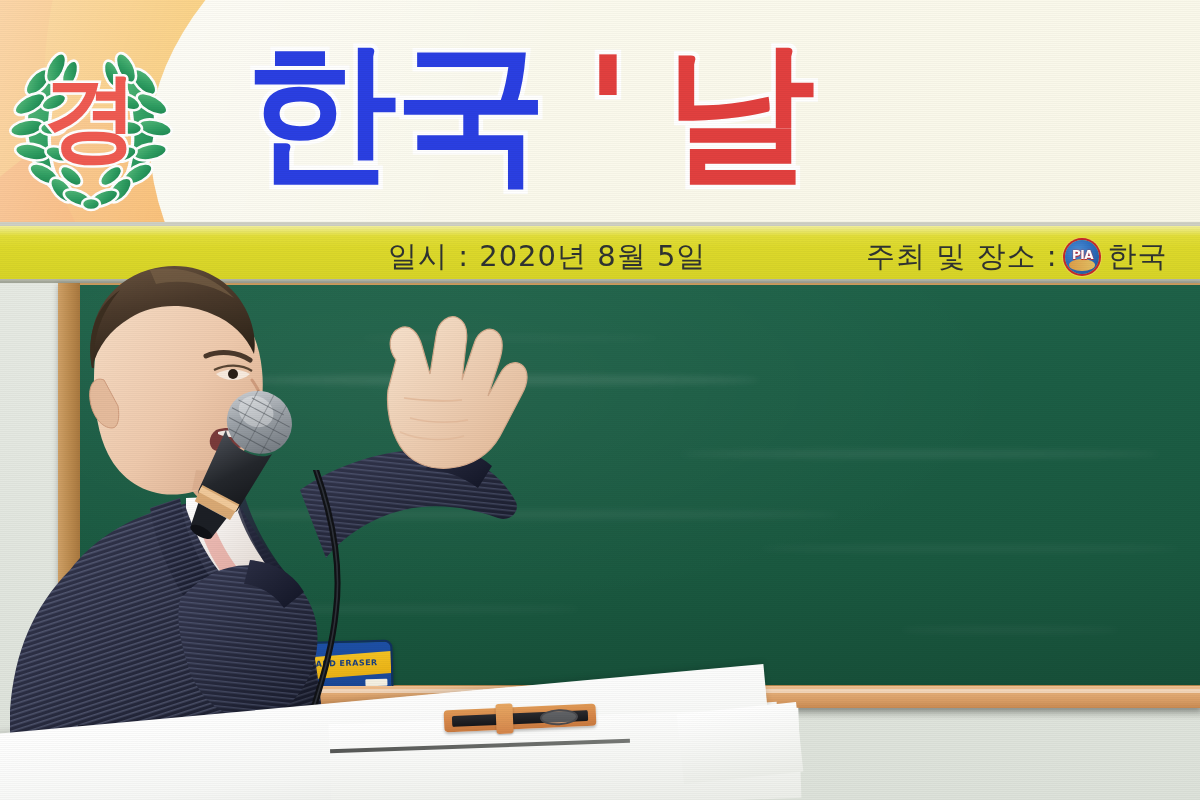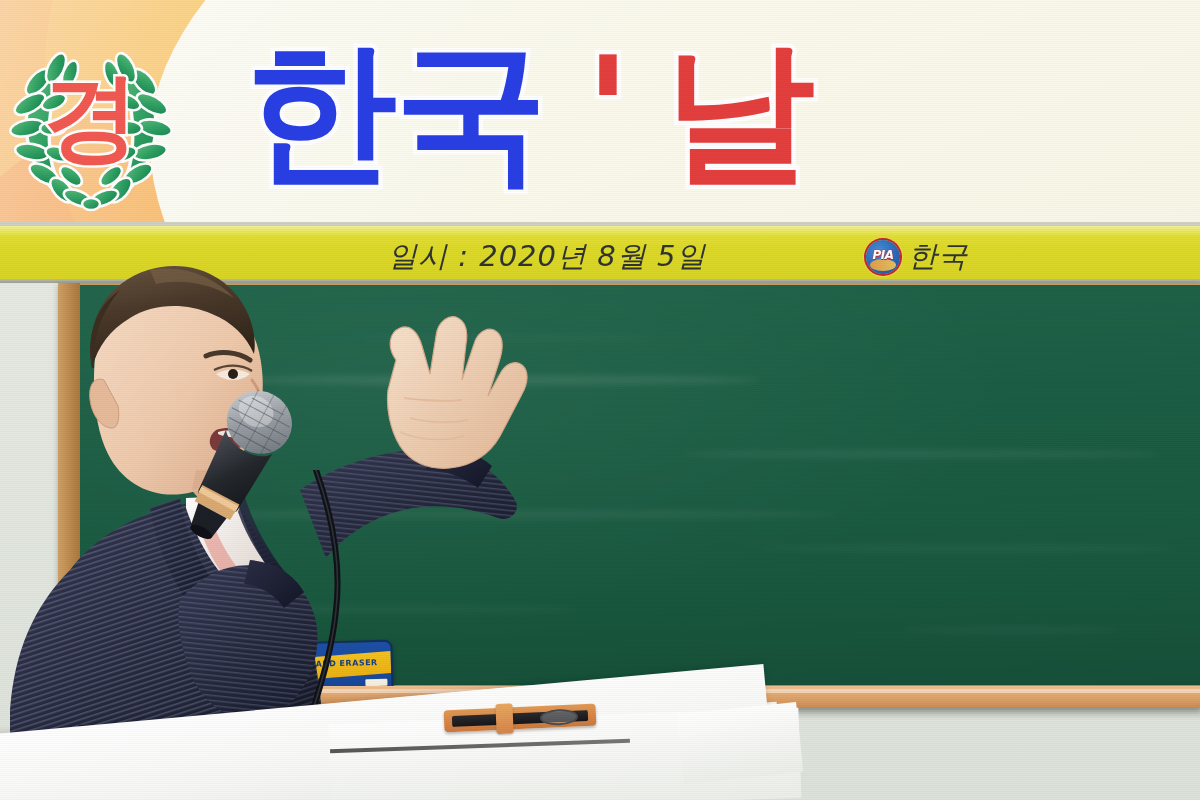--- a/index.html
+++ b/index.html
@@ -46,21 +46,21 @@
     -webkit-text-stroke:9px #ffffff; paint-order:stroke fill;}
   .t-blue{color:#2a3fe2;}
   .t-red{color:#e2403f;}
   .t-apos{color:#e2403f;font-size:150px;}
   .gap-sm{width:40px;}
   .gap-md{width:34px;}
 
   
   .ystrip{position:absolute;left:0;top:222px;width:1200px;height:61px;
     background:linear-gradient(180deg,#e6e246 0%,#ddd92b 35%,#d6d326 100%);
-    border-top:4px solid #cfd0c4;display:flex;align-items:center;font-style:italic;}
+    border-top:4px solid #cfd0c4;display:flex;align-items:center;}
   .ystrip-hl{position:absolute;left:0;top:0;width:100%;height:10px;
     background:linear-gradient(180deg,rgba(255,255,255,.45),rgba(255,255,255,0));}
   .ys-date{position:absolute;left:388px;top:50%;transform:translateY(-50%);
     font-size:29px;color:#2f3331;font-weight:500;letter-spacing:1px;}
   .ys-host{position:absolute;left:866px;top:50%;transform:translateY(-50%);
     font-size:29px;color:#2f3331;font-weight:500;letter-spacing:1px;
     display:flex;align-items:center;gap:8px;}
   .pia{width:34px;height:34px;border-radius:50%;flex:0 0 34px;position:relative;
     background:radial-gradient(circle at 38% 34%,#4c8fd6 0%,#2f6fbe 45%,#1d4e92 100%);
     box-shadow:0 0 0 2px #c3272d, 0 0 0 3px #e8d94a;overflow:hidden;}
@@ -226,20 +226,21 @@
       <span class="gap-sm"></span>
       <span class="t-apos">'</span>
       <span class="gap-md"></span>
       <span class="t-red">날</span>
     </div>
 
     <div class="ystrip">
       <div class="ystrip-hl"></div>
       <div class="ys-date">일시 : 2020년 8월 5일</div>
       <div class="ys-host">
+        <span>주최 및 장소 :</span>
         <span class="pia"></span>
         <span>한국</span>
       </div>
     </div>
     <div class="banner-bottom-edge"></div>
   </div>
 
   <div class="board-frame"></div>
   <div class="board">
     <div class="chalk c1"></div>

